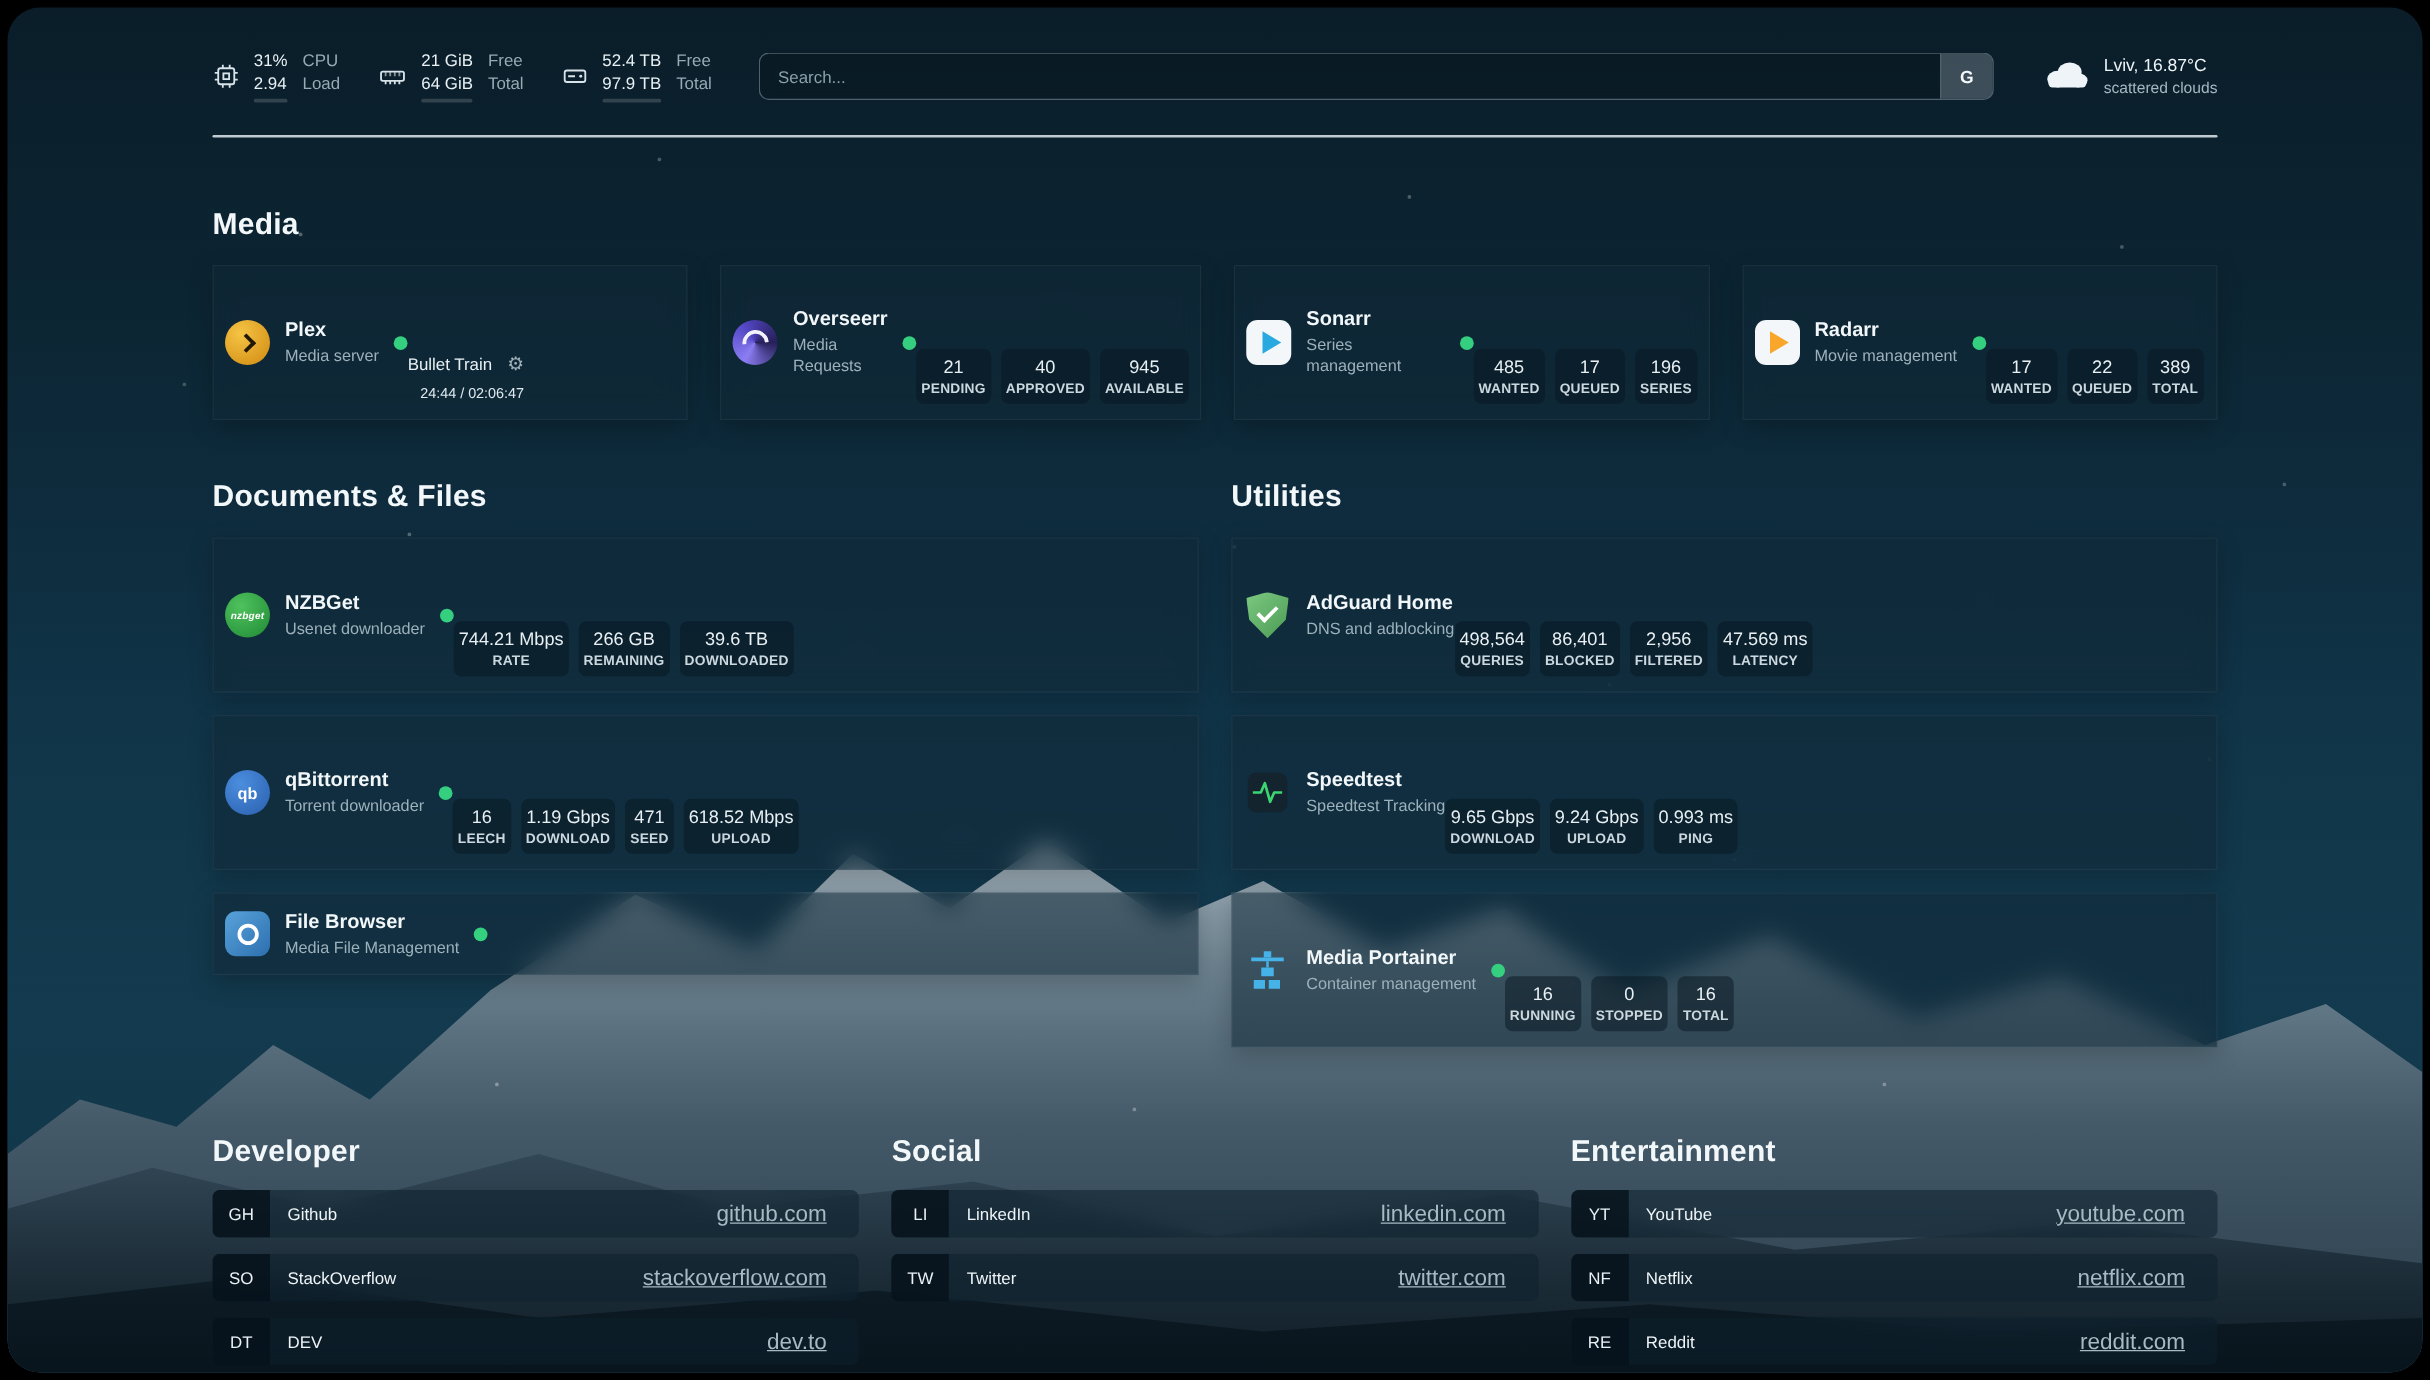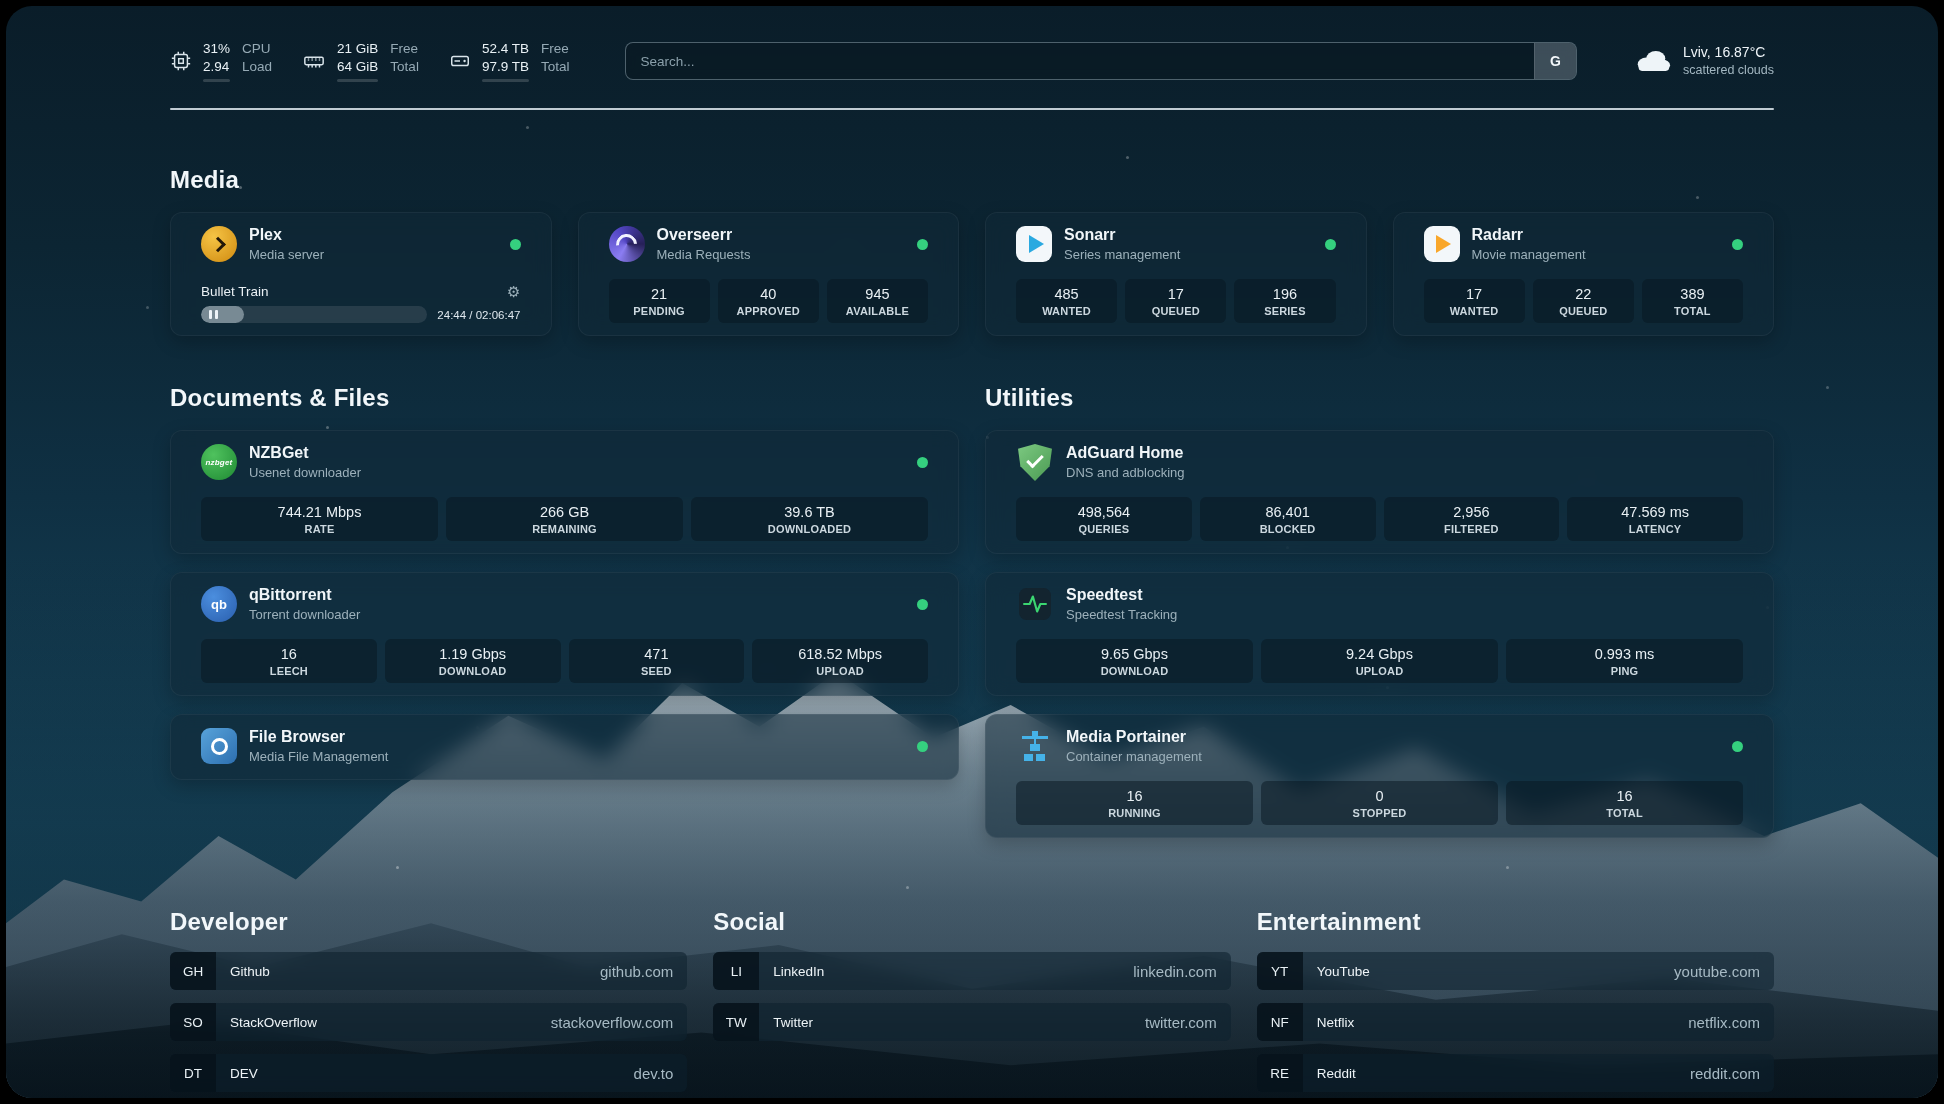--- a/index.html
+++ b/index.html
@@ -23,21 +23,21 @@
       320px 420px 0 rgba(255,255,255,.30), 680px 500px 0 rgba(255,255,255,.22), 980px 430px 0 rgba(255,255,255,.30),
       1280px 540px 0 rgba(255,255,255,.26), 1580px 470px 0 rgba(255,255,255,.30), 1820px 380px 0 rgba(255,255,255,.24),
       210px 640px 0 rgba(255,255,255,.30), 470px 720px 0 rgba(255,255,255,.26), 760px 660px 0 rgba(255,255,255,.32),
       1060px 740px 0 rgba(255,255,255,.22), 1380px 680px 0 rgba(255,255,255,.30), 1640px 760px 0 rgba(255,255,255,.26),
       390px 860px 0 rgba(255,255,255,.35), 900px 880px 0 rgba(255,255,255,.30), 1500px 860px 0 rgba(255,255,255,.30),
       140px 300px 0 rgba(255,255,255,.22), 1760px 600px 0 rgba(255,255,255,.26); }
 
   .ui { position:relative; z-index:5; height:100%; }
 
   
-  .topbar { display:flex; align-items:center; padding:34px 164px 0 164px; gap:38px; }
+  .topbar { display:flex; align-items:center; padding:34px 164px 0 164px; gap:20px; }
   .widgets { display:flex; gap:30px; flex:0 0 auto; }
   .widget { display:flex; align-items:center; gap:11px; }
   .w-icon { display:flex; align-items:center; }
   .w-cols { display:flex; gap:12px; }
   .w-col { display:flex; flex-direction:column; line-height:1.3; }
   .w-val { font-size:13.5px; color:#e9f1f5; white-space:nowrap; }
   .w-lab { font-size:13.5px; color:#96aab5; white-space:nowrap; }
   .w-bar { height:3px; margin-top:4px; border-radius:2px; background:rgba(255,255,255,.16); overflow:hidden; }
   .w-fill { height:100%; border-radius:2px; background:rgba(235,243,248,.75); }
 
@@ -55,22 +55,22 @@
   .weather-cond { font-size:12.5px; color:#a3b7c1; }
 
   .topline { margin:26px 164px 0 164px; height:2px; border-radius:1px; background:rgba(225,234,240,.85); }
 
   
   .content { padding:0 164px; }
   .sec-title { font-size:24px; font-weight:700; color:#f2f7fa; letter-spacing:.2px; }
   .media-title { margin-top:56px; }
   .media-grid { display:grid; grid-template-columns:repeat(4,1fr); gap:26px; margin-top:18px; }
 
-  .card { background:rgba(16,40,54,.55); border:1px solid rgba(255,255,255,.05); border-radius:12px;
-    padding:12px 30px; backdrop-filter:blur(10px); box-shadow:0 6px 18px rgba(0,0,0,.22); display:flex; flex-direction:column; }
+  .card { background:rgba(16,40,54,.55); border:1px solid rgba(255,255,255,.05); border-radius:0;
+    padding:12px 9px; backdrop-filter:blur(10px); box-shadow:0 6px 18px rgba(0,0,0,.22); display:flex; flex-direction:row; }
   .media-grid .card { height:124px; }
 
   .svc-head { display:flex; align-items:center; gap:12px; }
   .svc-icon { width:38px; height:38px; flex:0 0 auto; display:flex; align-items:center; justify-content:center; position:relative; }
   .svc-meta { display:flex; flex-direction:column; line-height:1.3; }
   .svc-name { font-size:16px; font-weight:600; color:#f1f6f9; }
   .svc-desc { font-size:13px; color:#9db1bb; margin-top:1px; }
   .dot { width:11px; height:11px; border-radius:50%; background:#35d07f; margin-left:auto; flex:0 0 auto; }
 
   .stats { display:flex; gap:8px; margin-top:auto; }
@@ -97,21 +97,21 @@
   .card.short { min-height:66px; justify-content:flex-start; }
 
   
   .bm-grid { display:grid; grid-template-columns:repeat(3,1fr); gap:26px; margin-top:52px; }
   .bm-col .sec-title { margin-bottom:16px; }
   .bm-row { display:flex; align-items:center; height:38px; background:rgba(13,33,45,.55); border-radius:6px; margin-bottom:13px;
     overflow:hidden; backdrop-filter:blur(8px); cursor:pointer; }
   .bm-abbr { width:46px; align-self:stretch; display:flex; align-items:center; justify-content:center;
     background:rgba(6,17,25,.78); font-size:13.5px; color:#e9f1f5; }
   .bm-name { margin-left:14px; font-size:13.5px; color:#eef4f7; }
-  .bm-url { margin-left:auto; margin-right:14px; font-size:15px; color:#a7bac4; }
+  .bm-url { margin-left:auto; margin-right:26px; font-size:18px; color:#a7bac4;text-decoration:underline; }
 
   
   .logo-circle { width:36px; height:36px; border-radius:50%; display:flex; align-items:center; justify-content:center; }
   .plex-logo { background:radial-gradient(circle at 35% 30%, #f6c445, #cf8a10); }
   .plex-chev { width:11px; height:11px; border-top:3.5px solid #231708; border-right:3.5px solid #231708; transform:rotate(45deg) translate(-1px,1px); }
   .overseerr-logo { background:conic-gradient(from 210deg, #8b7df2, #5346c4, #262058, #8b7df2); position:relative; }
   .overseerr-logo::after { content:""; width:15px; height:15px; border-radius:50%; border:3.5px solid #f2f2ff;
     border-right-color:transparent; border-bottom-color:transparent; transform:rotate(40deg); }
   .sq-logo { width:36px; height:36px; border-radius:9px; background:#f3f7fa; display:flex; align-items:center; justify-content:center; }
   .tri { width:0; height:0; border-top:9px solid transparent; border-bottom:9px solid transparent; border-left:15px solid #2aa9e0; margin-left:4px; }

